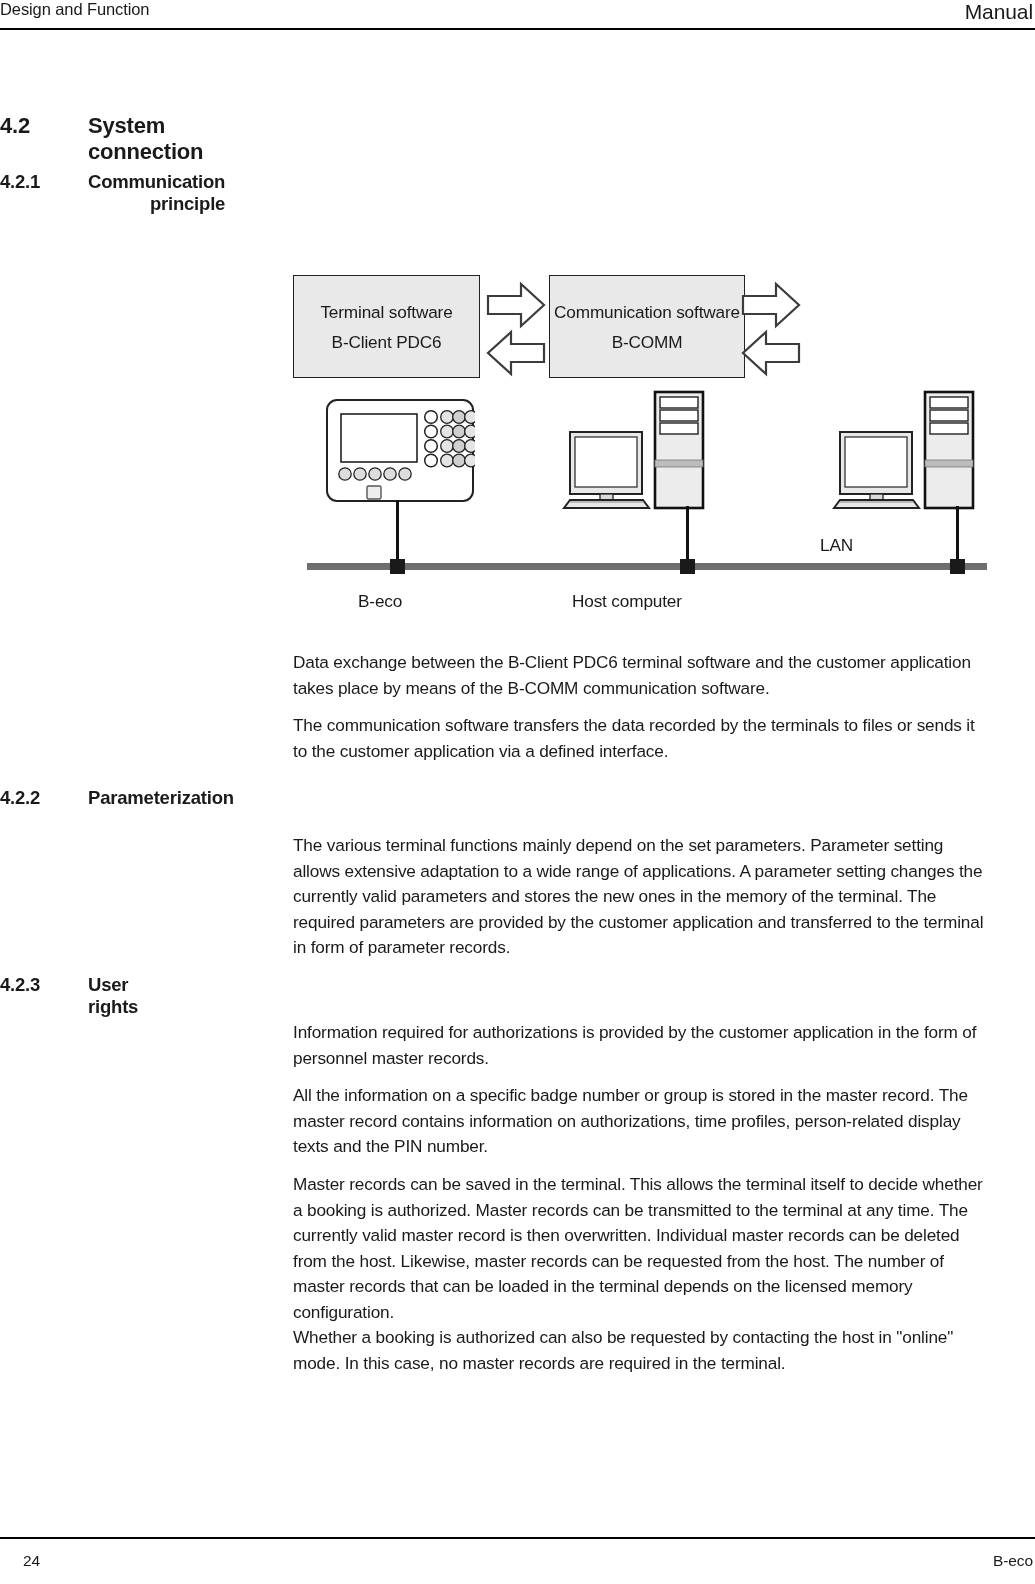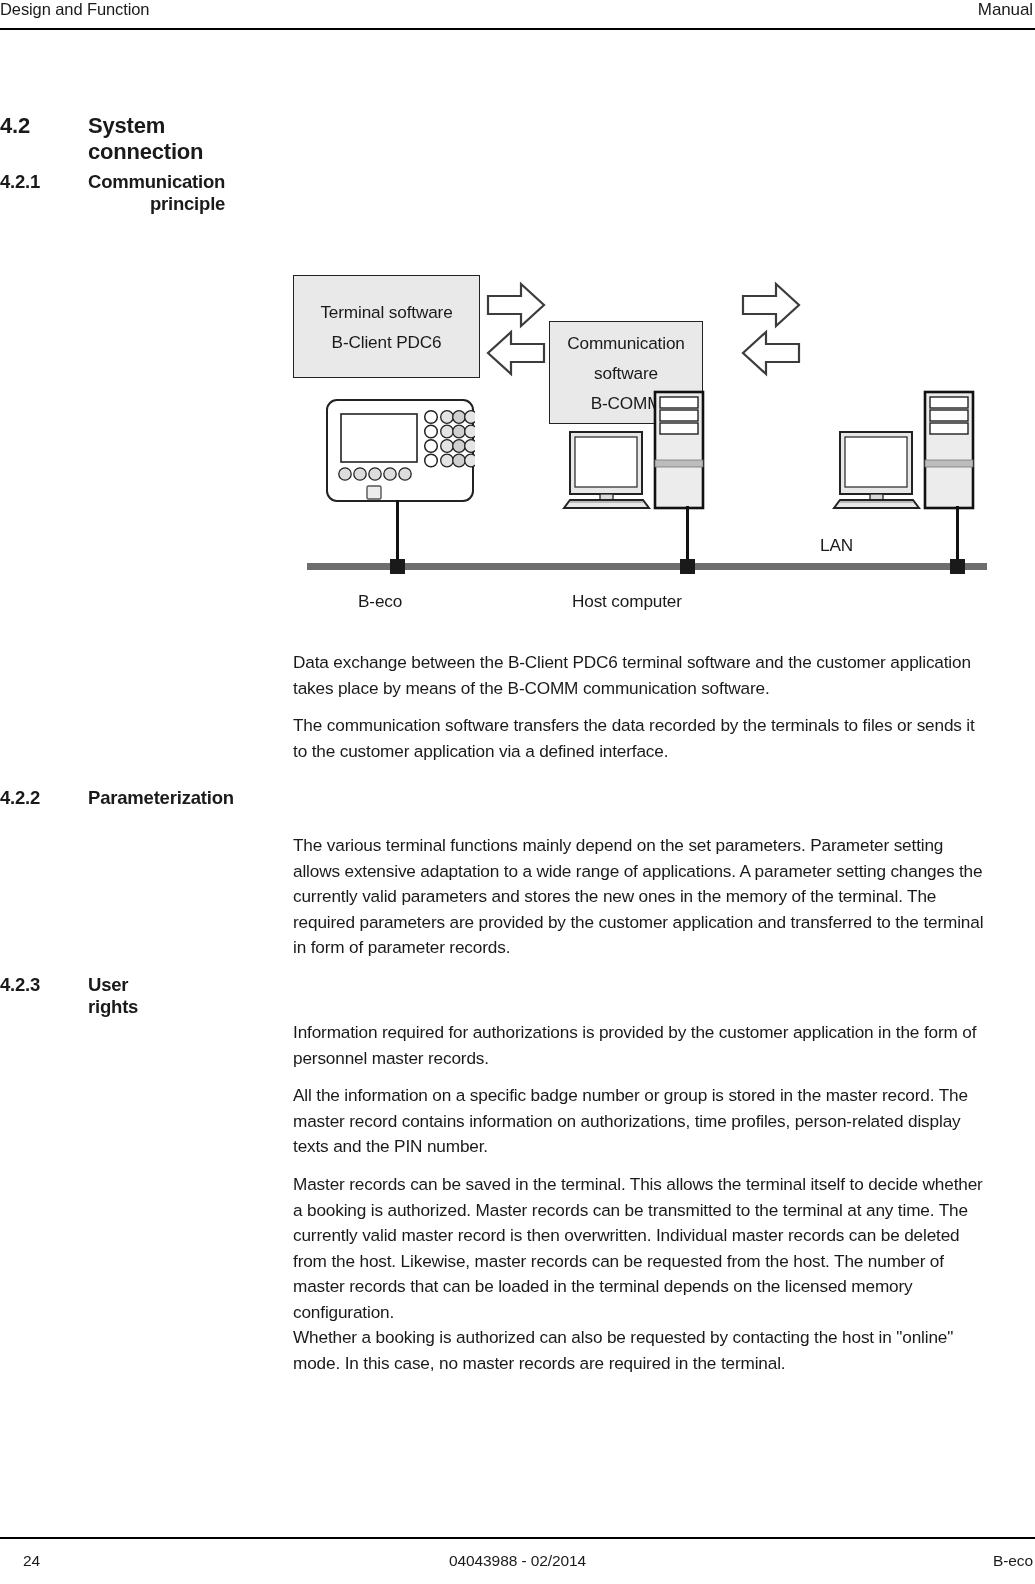--- a/index.html
+++ b/index.html
@@ -34,21 +34,21 @@
     position: absolute;
     left: 0px;
     top: 0px;
     font-size: 16.5px;
     letter-spacing: -0.1px;
   }
   .runhead-right {
     position: absolute;
     right: 2px;
     top: 0px;
-    font-size: 17px;
+    font-size: 21px;
     letter-spacing: -0.1px;
   }
   .rule-top {
     position: absolute;
     left: 0;
     top: 28px;
     width: 1035px;
     height: 2px;
     background: #000000;
   }
@@ -186,21 +186,21 @@
 
     <div class="arrowwrap" style="left:485px; top:278px;">
       <svg width="62" height="100" viewBox="0 0 62 100">
         <polygon points="3,18 36,18 36,6 59,27 36,48 36,36 3,36" fill="#ffffff" stroke="#3c3c3c" stroke-width="2.2" stroke-linejoin="miter"></polygon>
       </svg>
       <svg width="62" height="62" viewBox="0 0 62 62" style="position:absolute; left:0; top:48px;">
         <polygon points="59,18 26,18 26,6 3,27 26,48 26,36 59,36" fill="#ffffff" stroke="#3c3c3c" stroke-width="2.2" stroke-linejoin="miter"></polygon>
       </svg>
     </div>
 
-    <div class="dbox" style="left:549px; top:275px; width:154px; height:103px;margin-top:46px;">
+    <div class="dbox" style="left:549px; top:275px; width:196px; height:103px;">
       <span class="l1">Communication software</span>
       <span class="l2">B-COMM</span>
     </div>
 
     <div class="arrowwrap" style="left:740px; top:278px;">
       <svg width="62" height="100" viewBox="0 0 62 100">
         <polygon points="3,18 36,18 36,6 59,27 36,48 36,36 3,36" fill="#ffffff" stroke="#3c3c3c" stroke-width="2.2" stroke-linejoin="miter"></polygon>
       </svg>
       <svg width="62" height="62" viewBox="0 0 62 62" style="position:absolute; left:0; top:48px;">
         <polygon points="59,18 26,18 26,6 3,27 26,48 26,36 59,36" fill="#ffffff" stroke="#3c3c3c" stroke-width="2.2" stroke-linejoin="miter"></polygon>
@@ -293,17 +293,16 @@
     <span class="h3-num" style="position:absolute;">4.2.3</span>
     <span class="h3-txt" style="position:absolute;">User rights</span>
   </div>
 
   <div class="para" style="top:1020px;">Information required for authorizations is provided by the customer application in the form of personnel master records.</div>
   <div class="para" style="top:1083px;">All the information on a specific badge number or group is stored in the master record. The master record contains information on authorizations, time profiles, person-related display texts and the PIN number.</div>
   <div class="para" style="top:1172px;">Master records can be saved in the terminal. This allows the terminal itself to decide whether a booking is authorized. Master records can be transmitted to the terminal at any time. The currently valid master record is then overwritten. Individual master records can be deleted from the host. Likewise, master records can be requested from the host. The number of master records that can be loaded in the terminal depends on the licensed memory configuration.</div>
   <div class="para" style="top:1325px;">Whether a booking is authorized can also be requested by contacting the host in "online" mode. In this case, no master records are required in the terminal.</div>
 
   <div class="rule-bot"></div>
-  <div class="foot foot-center">04043988 - 02/2014</div>
   <div class="foot foot-left">24</div>
   <div class="foot foot-right">B-eco</div>
 
 </div>
 
 </body></html>

